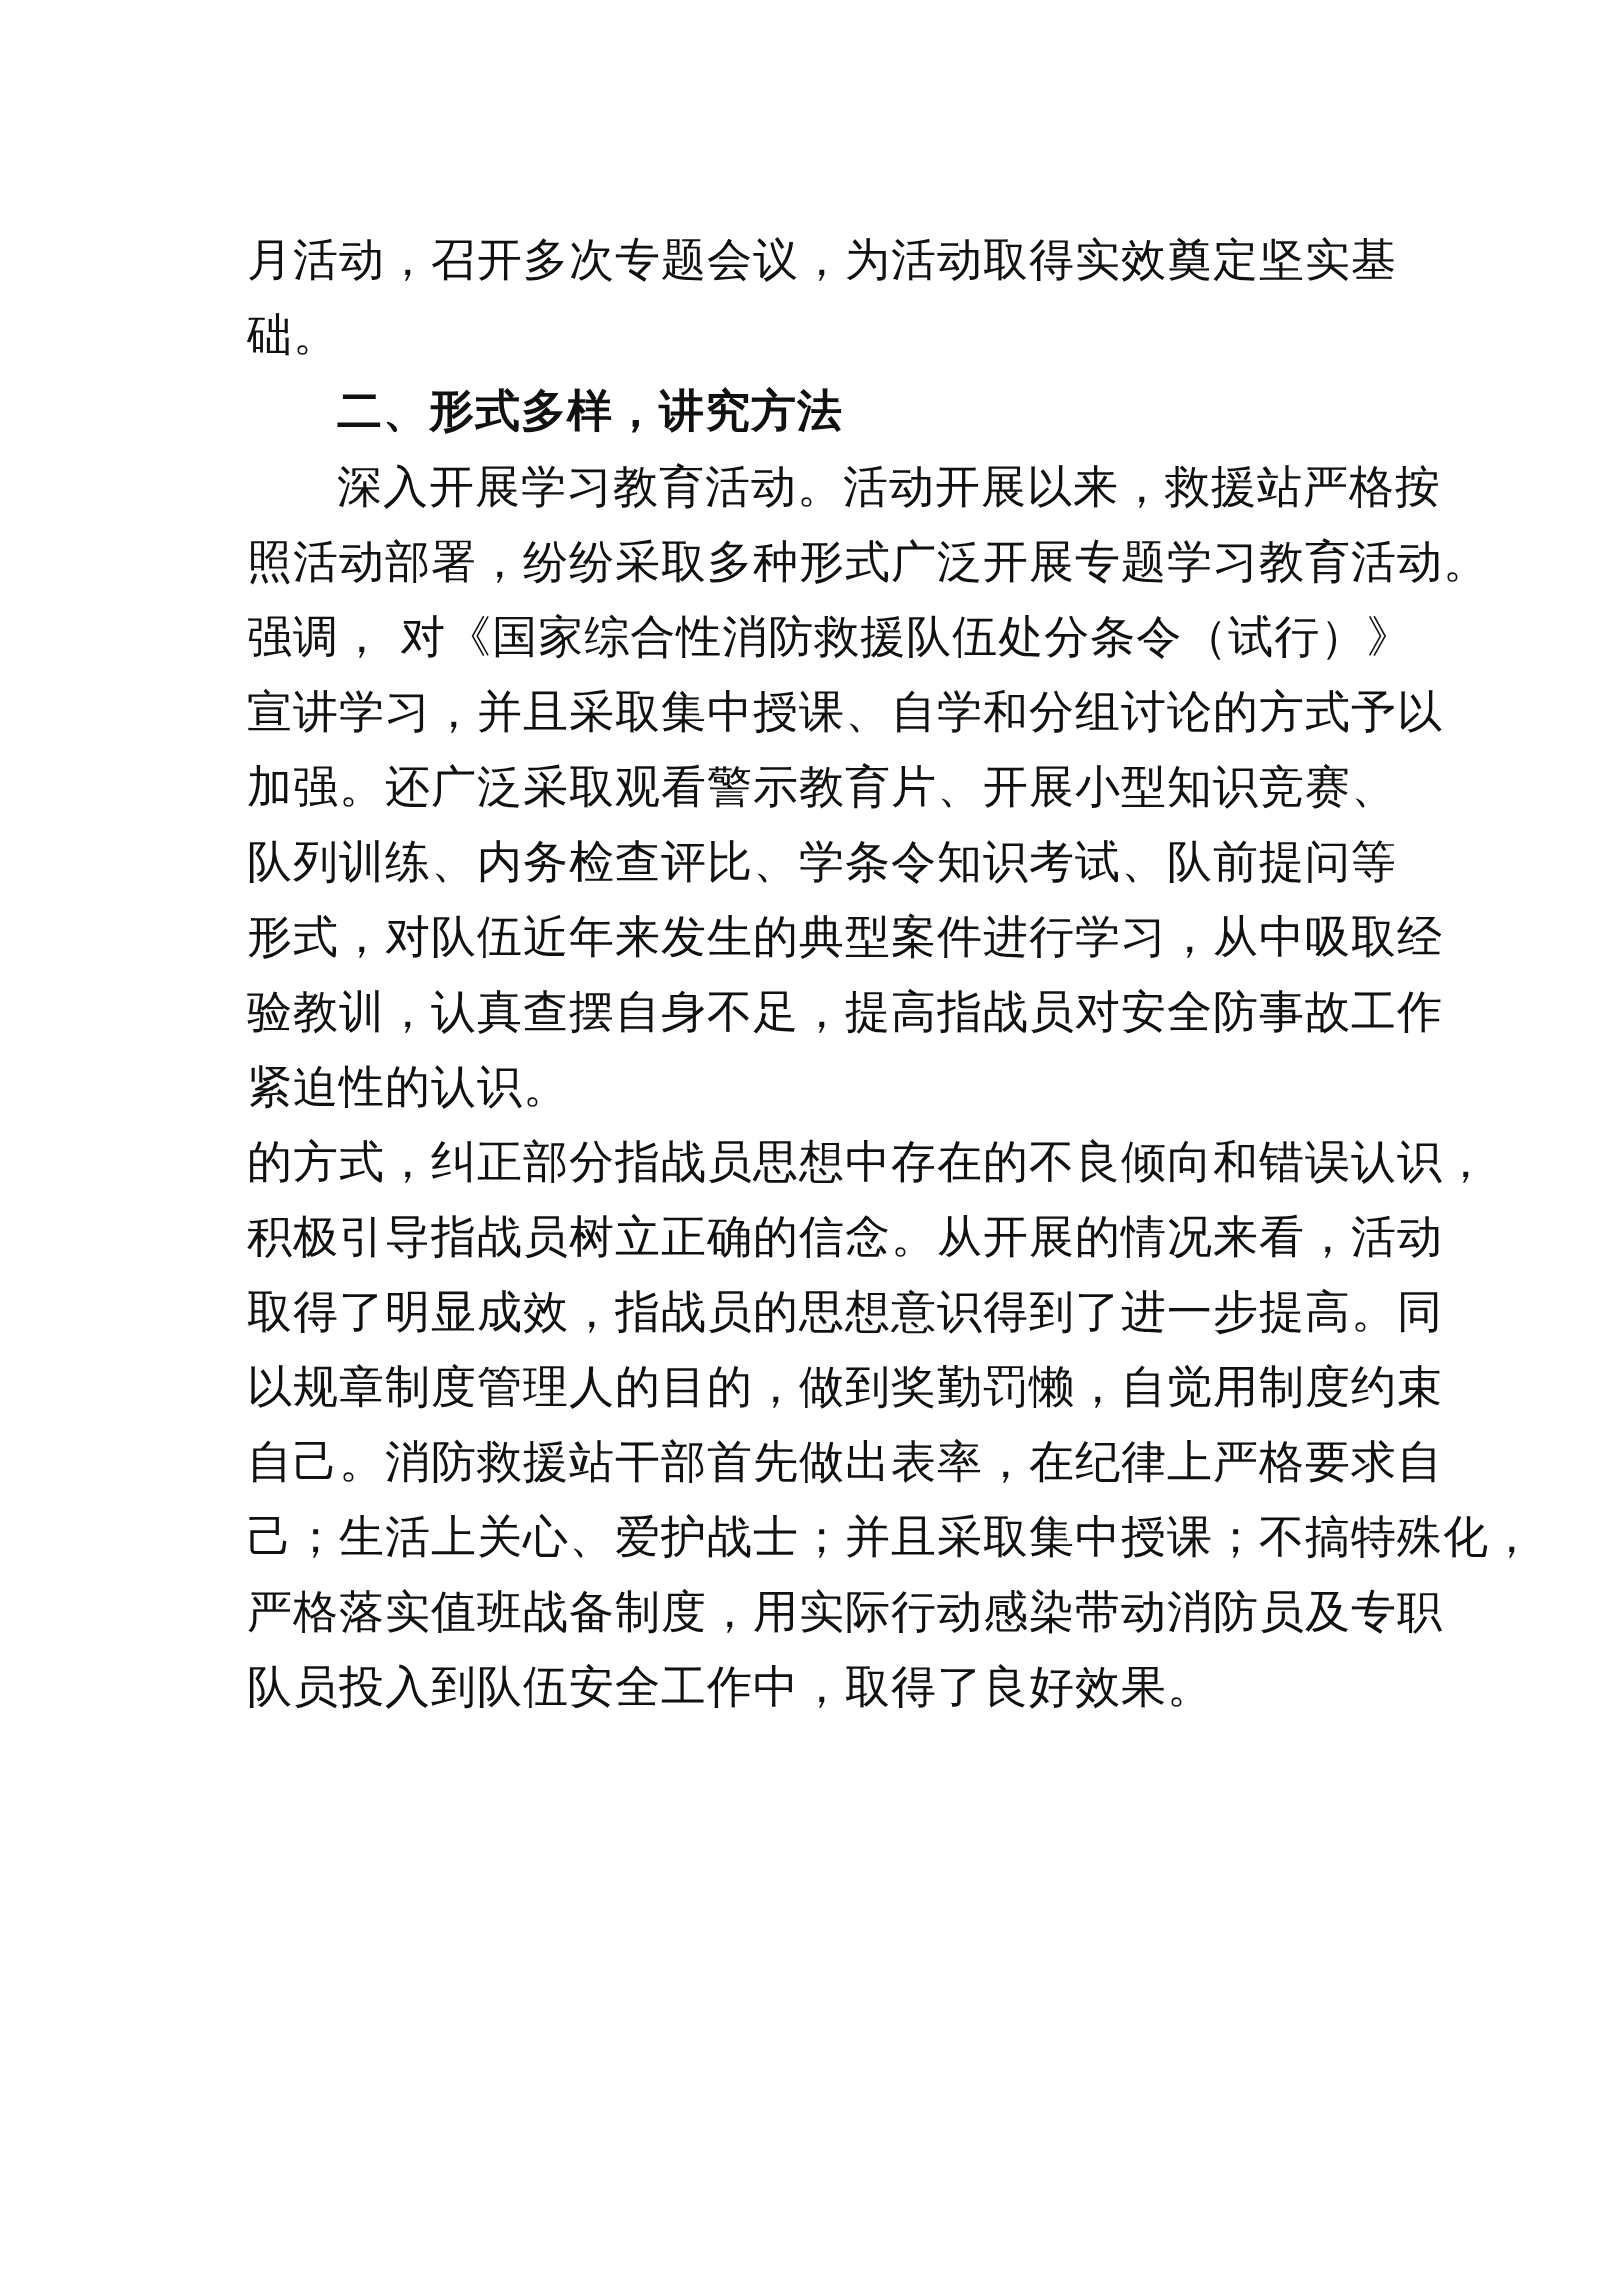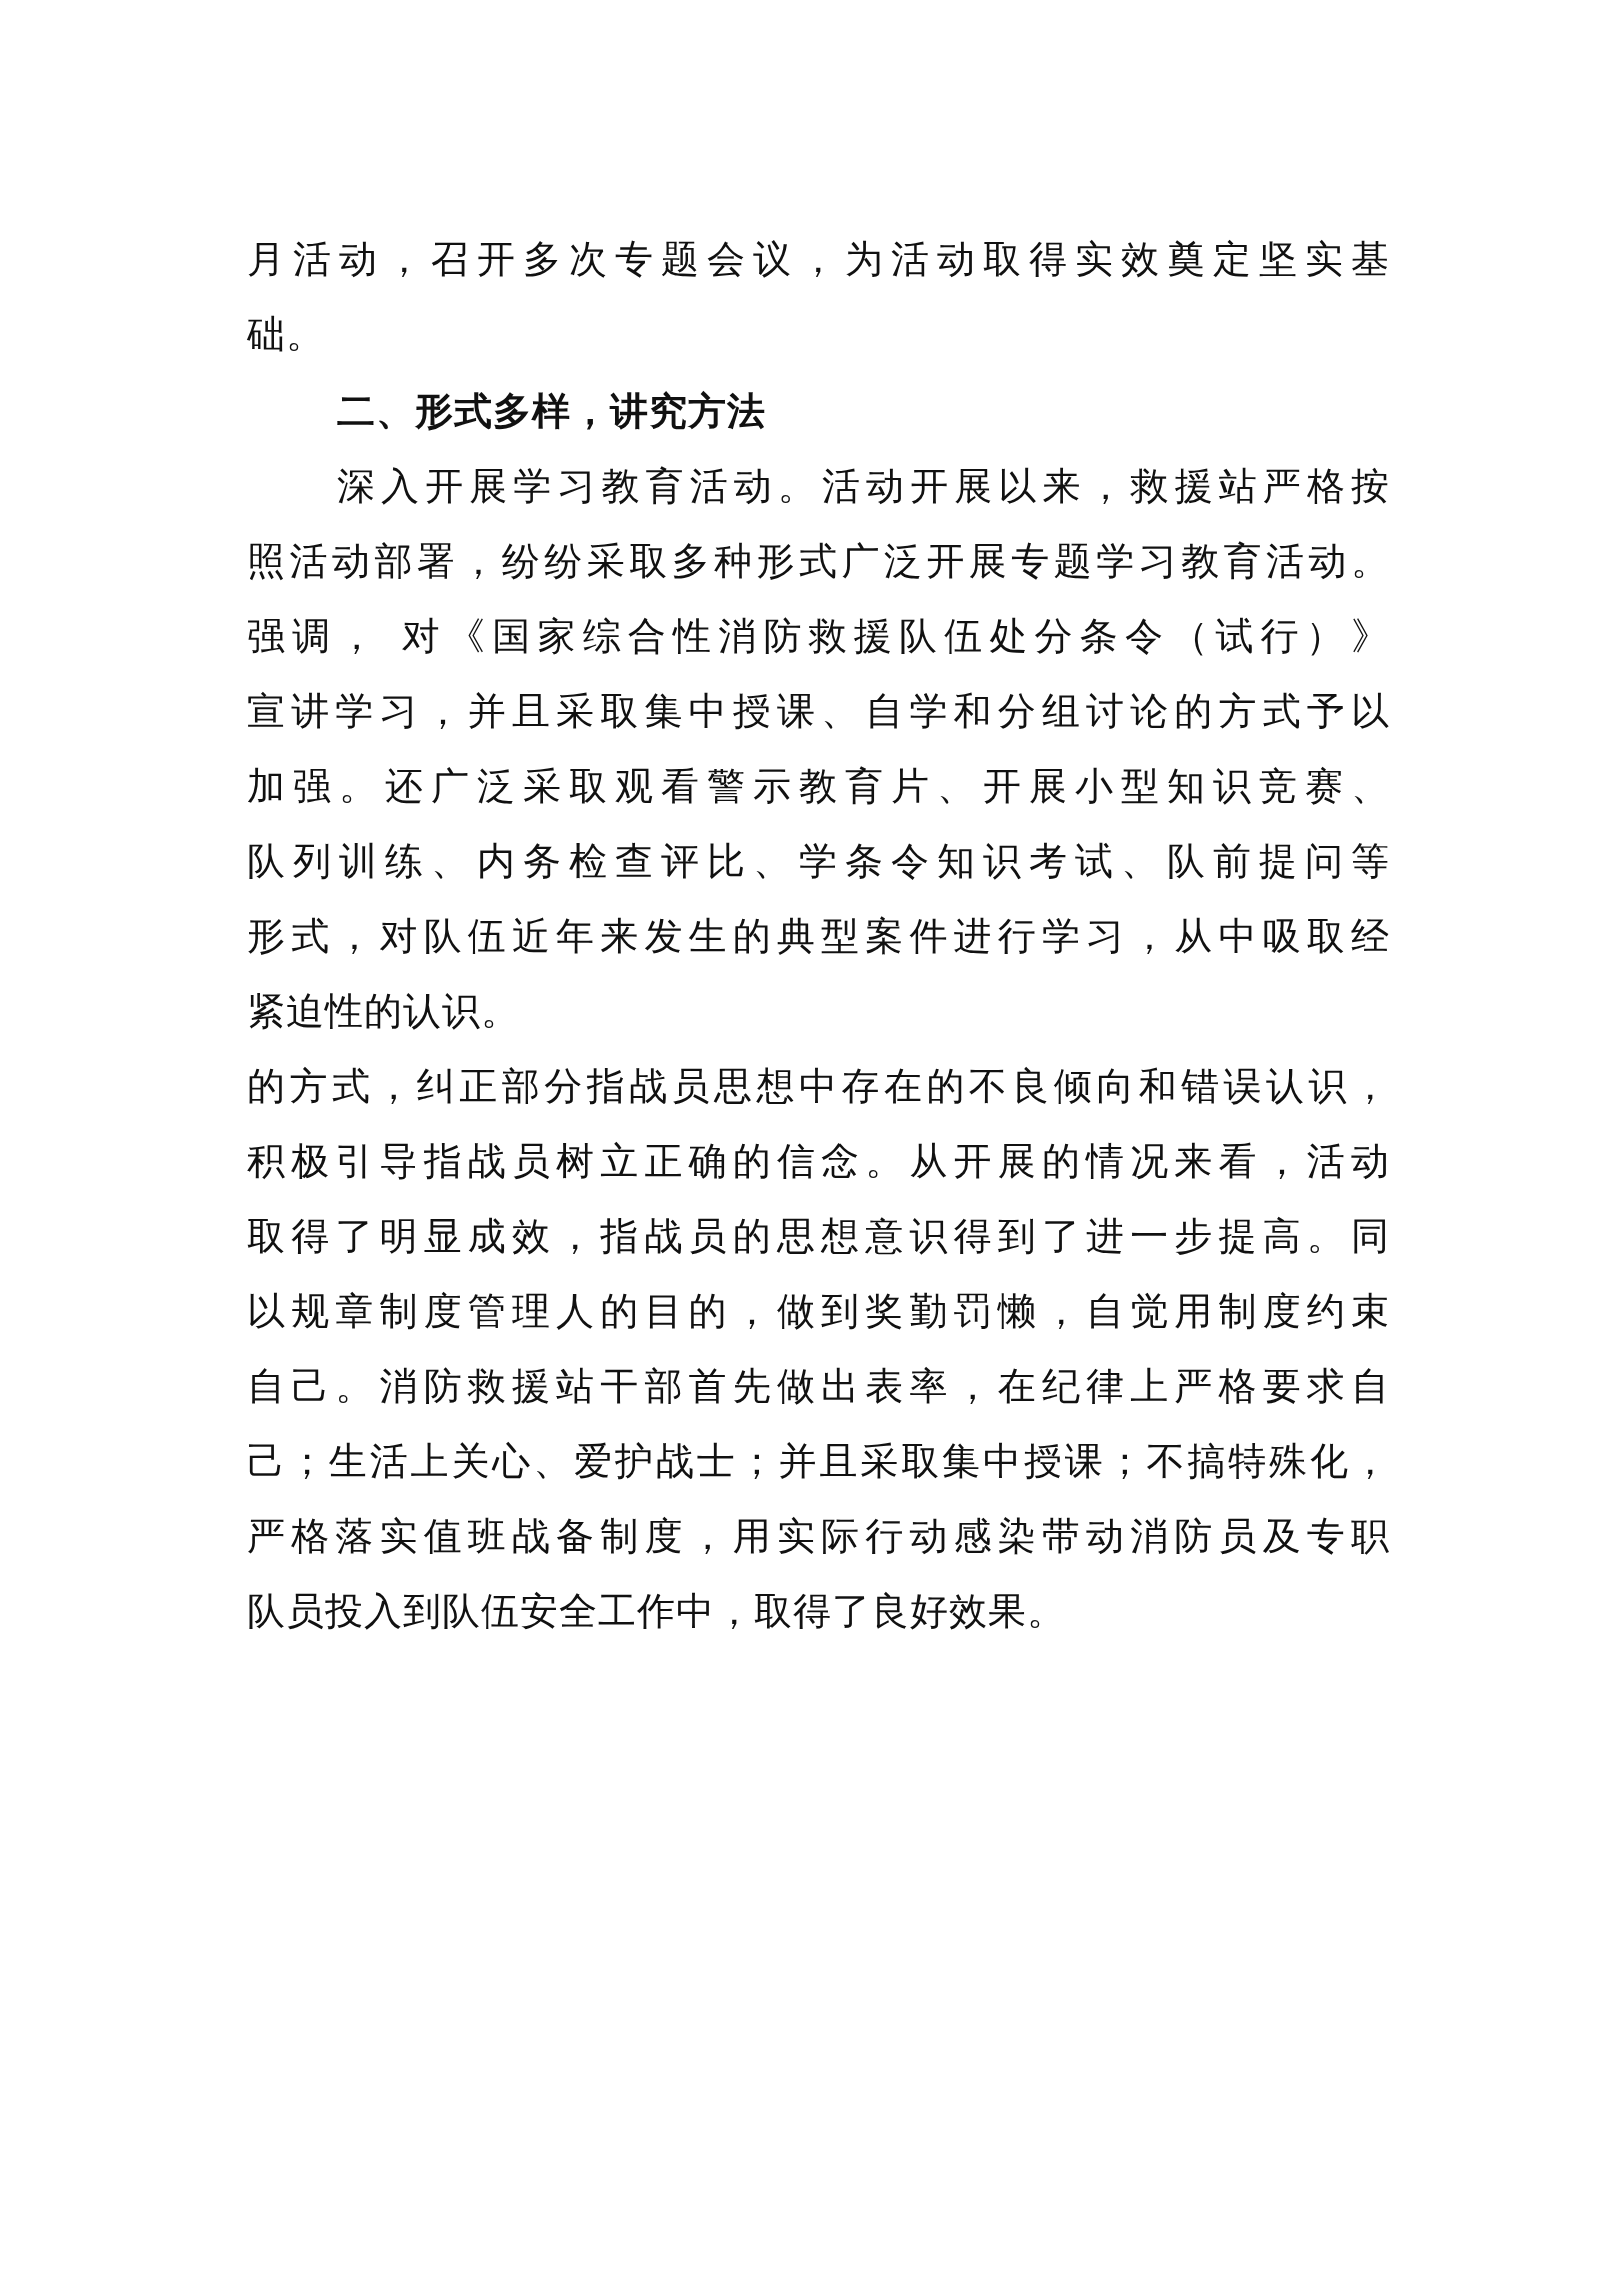--- a/index.html
+++ b/index.html
@@ -18,21 +18,21 @@
     .page {
       position: absolute;
       left: 247px;
       top: 222px;
       width: 1143px;
     }
     .line {
       position: relative;
       height: 75px;
       line-height: 75px;
-      font-size: 38px;
+      font-size: 45px;
       white-space: nowrap;
       letter-spacing: 1px;
     }
     .line.justify {
       text-align: justify;
       text-align-last: justify;
     }
     .line.indent {
       padding-left: 90px;
     }
@@ -54,20 +54,21 @@
 
   <div class="line indent heading" style="margin-top:2px">二、形式多样，讲究方法</div>
 
   <div class="line indent justify">深入开展学习教育活动。活动开展以来，救援站严格按</div>
   <div class="line justify">照活动部署，纷纷采取多种形式广泛开展专题学习教育活动。</div>
   <div class="line justify">强调， 对《国家综合性消防救援队伍处分条令（试行）》</div>
   <div class="line justify">宣讲学习，并且采取集中授课、自学和分组讨论的方式予以</div>
   <div class="line justify">加强。还广泛采取观看警示教育片、开展小型知识竞赛、</div>
   <div class="line justify">队列训练、内务检查评比、学条令知识考试、队前提问等</div>
   <div class="line justify">形式，对队伍近年来发生的典型案件进行学习，从中吸取经</div>
+  <div class="line justify">验教训，认真查摆自身不足，提高指战员对安全防事故工作</div>
   <div class="line">紧迫性的认识。</div>
 
   <div class="line justify">的方式，纠正部分指战员思想中存在的不良倾向和错误认识，</div>
   <div class="line justify">积极引导指战员树立正确的信念。从开展的情况来看，活动</div>
   <div class="line justify">取得了明显成效，指战员的思想意识得到了进一步提高。同</div>
   <div class="line justify">以规章制度管理人的目的，做到奖勤罚懒，自觉用制度约束</div>
   <div class="line justify">自己。消防救援站干部首先做出表率，在纪律上严格要求自</div>
   <div class="line justify">己；生活上关心、爱护战士；并且采取集中授课；不搞特殊化，</div>
   <div class="line justify">严格落实值班战备制度，用实际行动感染带动消防员及专职</div>
   <div class="line">队员投入到队伍安全工作中，取得了良好效果。</div>

